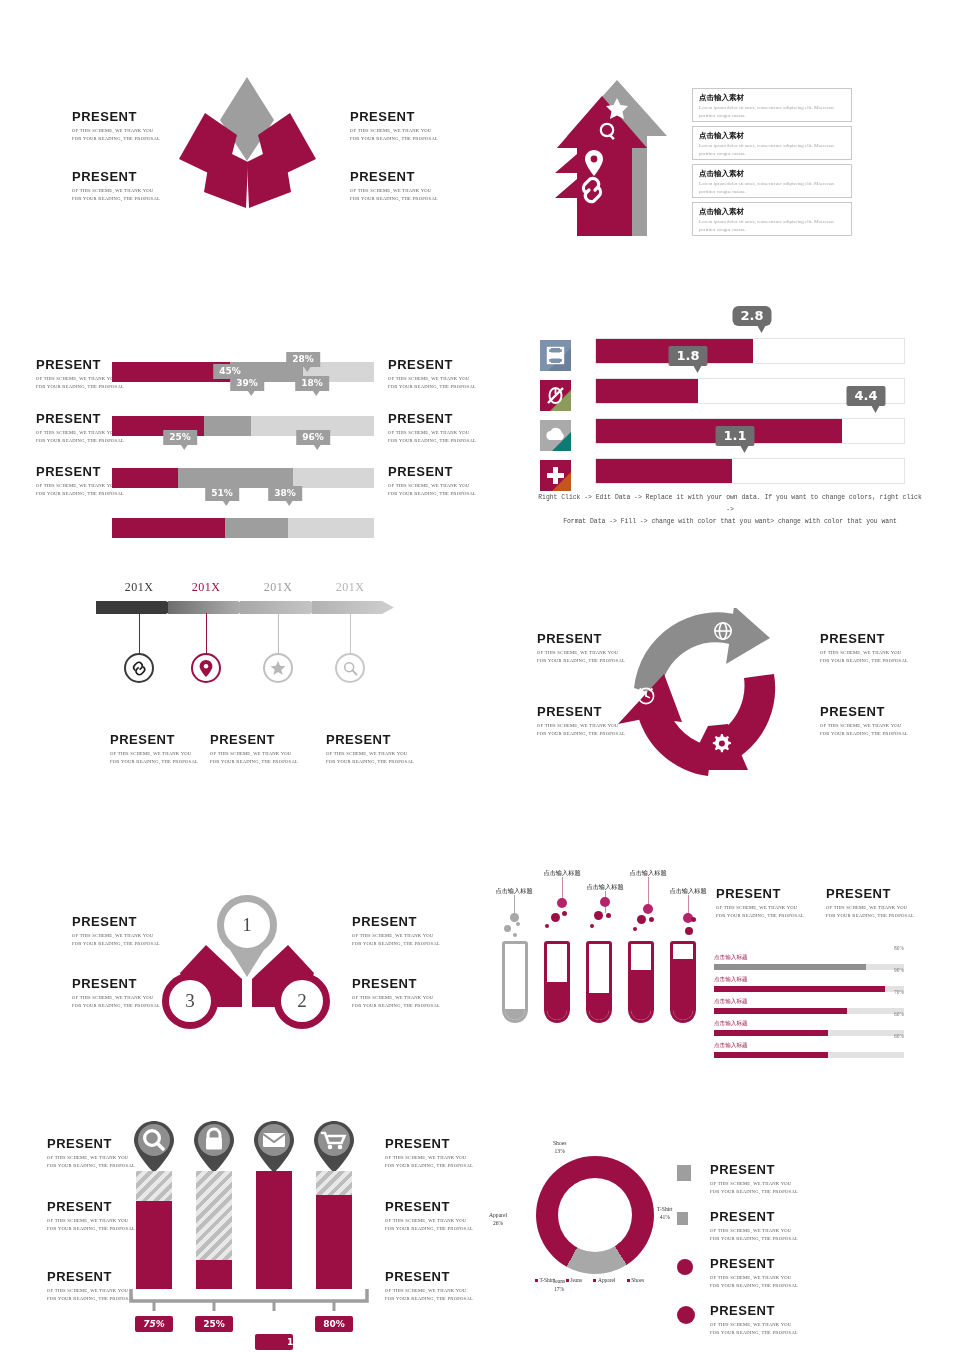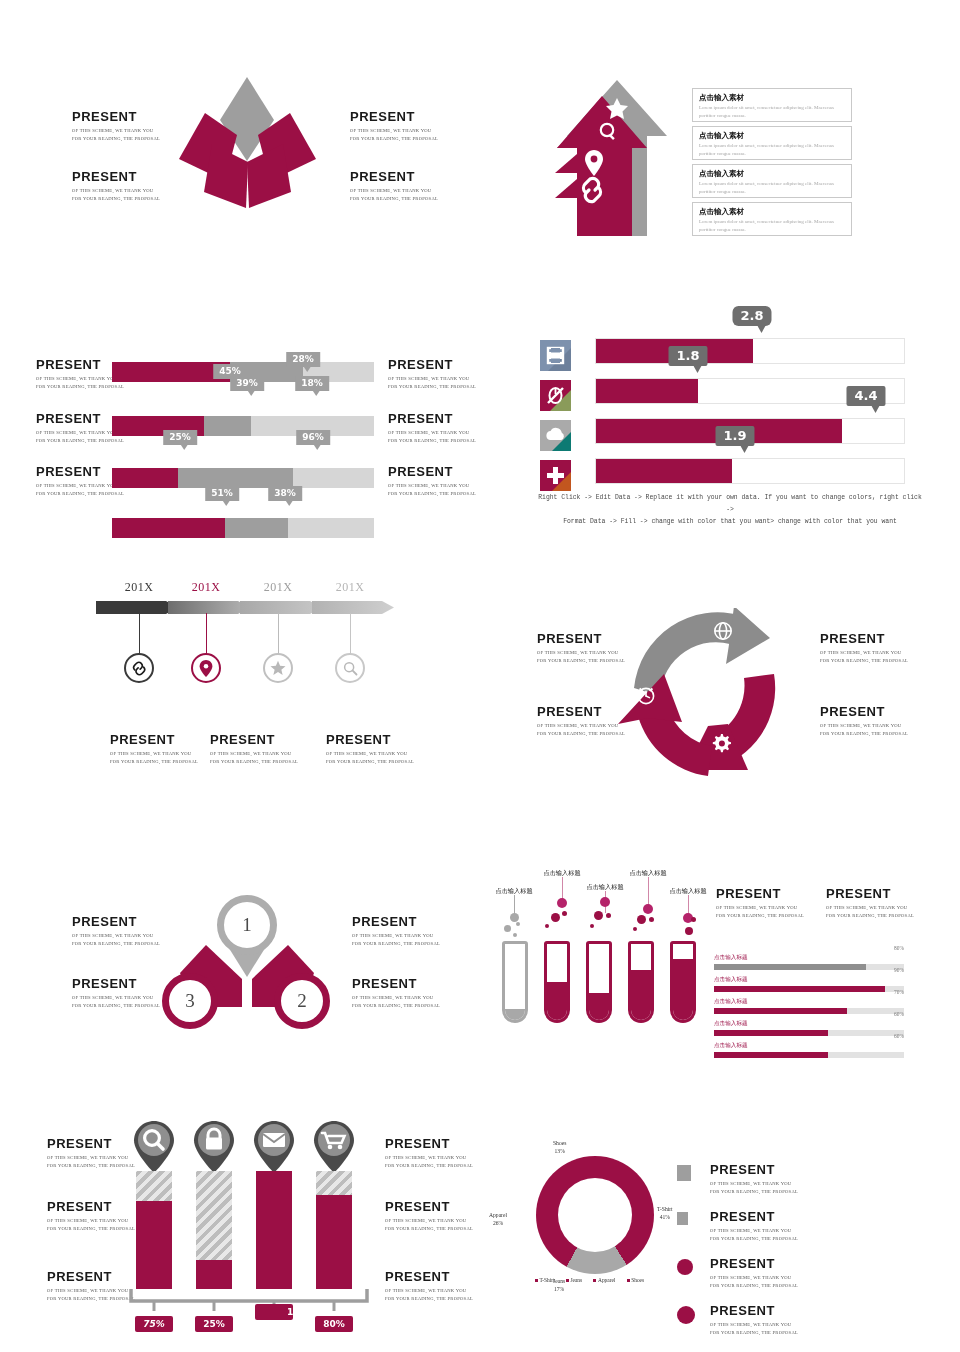--- a/index.html
+++ b/index.html
@@ -488,21 +488,21 @@
   <div class="ib-icon" style="top:170px;">
     <svg width="31" height="31" viewBox="0 0 31 31">
       <rect width="31" height="31" fill="#9b0f45"></rect>
       <polygon points="31,12 31,31 12,31" fill="#c2561f"></polygon>
       <path d="M13,7 h5 v6 h6 v5 h-6 v6 h-5 v-6 h-6 v-5 h6 Z" fill="#fff"></path>
     </svg>
   </div>
   <div class="ib-row" style="top:168px;">
     <div class="ib-fill" style="width:44%"></div>
   </div>
-  <div class="ib-callout" style="left:255px;top:136px;">1.9</div>
+  <div class="ib-callout" style="left:255px;top:136px;">1.1</div>
 
   <div class="note">
     <div>Right Click -&gt; Edit Data -&gt; Replace it with your own data. If you want to change colors, right click -&gt;</div>
     <div>Format Data -&gt; Fill -&gt; change with color that you want&gt; change with color that you want</div>
   </div>
 </div>
 
 <div class="panel" id="p5">
   <div class="tl-year" style="left:139px;color:#3a3a3a;">201X</div>
   <div class="tl-year" style="left:206px;color:#9b0f45;">201X</div>
@@ -922,21 +922,21 @@
     <svg width="248" height="30" viewBox="0 0 248 30" style="position:absolute;left:0;top:165px;">
       <path d="M3,4 v12 h236 v-12" fill="none" stroke="#9e9e9e" stroke-width="3.5"></path>
       <line x1="26" y1="16" x2="26" y2="26" stroke="#9e9e9e" stroke-width="3"></line>
       <line x1="86" y1="16" x2="86" y2="26" stroke="#9e9e9e" stroke-width="3"></line>
       <line x1="146" y1="16" x2="146" y2="26" stroke="#9e9e9e" stroke-width="3"></line>
       <line x1="206" y1="16" x2="206" y2="26" stroke="#9e9e9e" stroke-width="3"></line>
     </svg>
 
     <div class="pct-badge" style="left:26px;top:196px;font-style:italic;">75%</div>
     <div class="pct-badge" style="left:86px;top:196px;">25%</div>
-    <div class="pct-badge" style="left:146px;top:184px;padding-left:32px;">100%</div>
+    <div class="pct-badge" style="left:146px;top:214px;padding-left:32px;">100%</div>
     <div class="pct-badge" style="left:206px;top:196px;">80%</div>
   </div>
 </div>
 
 <div class="panel" id="p10">
   <div class="donut-wrap">
     <div class="donut" style="background: conic-gradient(from 0deg, #9b0f45 0deg 147.6deg, #a8a8a8 147.6deg 208.8deg, #9b0f45 208.8deg 302.4deg, #9b0f45 302.4deg 360deg);">
       <div class="donut-hole"></div>
     </div>
     <div class="dlabel" style="left:28px;top:-6px;">

